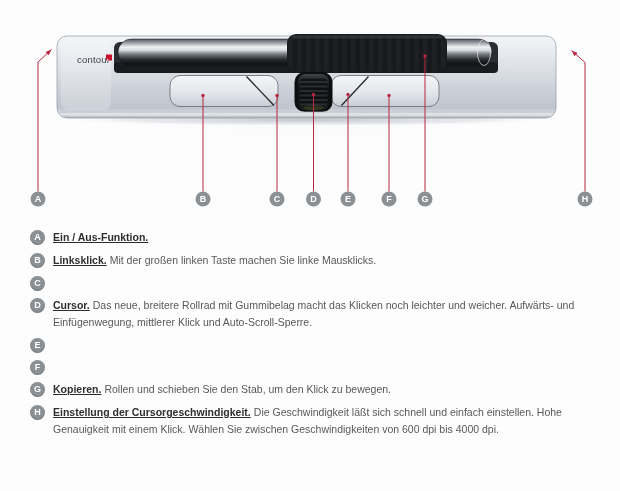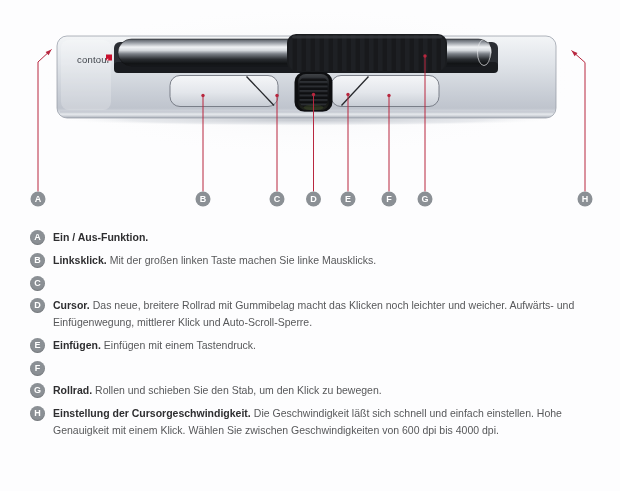--- a/index.html
+++ b/index.html
@@ -18,21 +18,21 @@
   }
   .item{display:flex;align-items:flex-start;margin:0 0 6px 0;}
   .badge{
     flex:0 0 15px;width:15px;height:15px;border-radius:50%;
     background:#8b9095;color:#ffffff;
     font-size:9px;font-weight:700;line-height:15px;text-align:center;
     margin-right:8px;margin-top:1px;
     box-shadow:inset 0 -1px 1px rgba(0,0,0,.18);
   }
   .itext{font-size:10.5px;line-height:17px;color:#57585a;}
-  .lbl{color:#2e2e30;font-weight:700;margin-right:3px;}
+  .lbl{color:#2e2e30;font-weight:700;margin-right:3px;text-decoration:underline;}
   .badge-letter{
     font-family:"Liberation Sans",sans-serif;
     font-size:9px;font-weight:700;fill:#ffffff;text-anchor:middle;
   }
   .logo-text{
     font-family:"Liberation Sans",sans-serif;
     font-size:9.5px;fill:#3f444a;letter-spacing:.2px;
   }
 </style>
 </head>
@@ -194,29 +194,28 @@
     <span class="badge">C</span>
   </div>
 
   <div class="item">
     <span class="badge">D</span>
     <span class="itext"><b class="lbl">Cursor.</b><span class="desc">Das neue, breitere Rollrad mit Gummibelag macht das Klicken noch leichter und weicher. Aufwärts- und Einfügen­wegung, mittlerer Klick und Auto-Scroll-Sperre.</span></span>
   </div>
 
   <div class="item">
     <span class="badge">E</span>
-    <span class="itext"><b class="lbl">Einfügen.</b><span class="desc">Einfügen mit einem Tastendruck.</span></span>
   </div>
 
   <div class="item">
     <span class="badge">F</span>
   </div>
 
   <div class="item">
     <span class="badge">G</span>
-    <span class="itext"><b class="lbl">Rollrad.</b><span class="desc">Rollen und schieben Sie den Stab, um den Klick zu bewegen.</span></span>
+    <span class="itext"><b class="lbl">Kopieren.</b><span class="desc">Rollen und schieben Sie den Stab, um den Klick zu bewegen.</span></span>
   </div>
 
   <div class="item">
     <span class="badge">H</span>
     <span class="itext"><b class="lbl">Einstellung der Cursorgeschwindigkeit.</b><span class="desc">Die Geschwindigkeit läßt sich schnell und einfach einstellen. Hohe Genauigkeit mit einem Klick. Wählen Sie zwischen Geschwindigkeiten von 600 dpi bis 4000 dpi.</span></span>
   </div>
 </div>
 
 </body></html>

